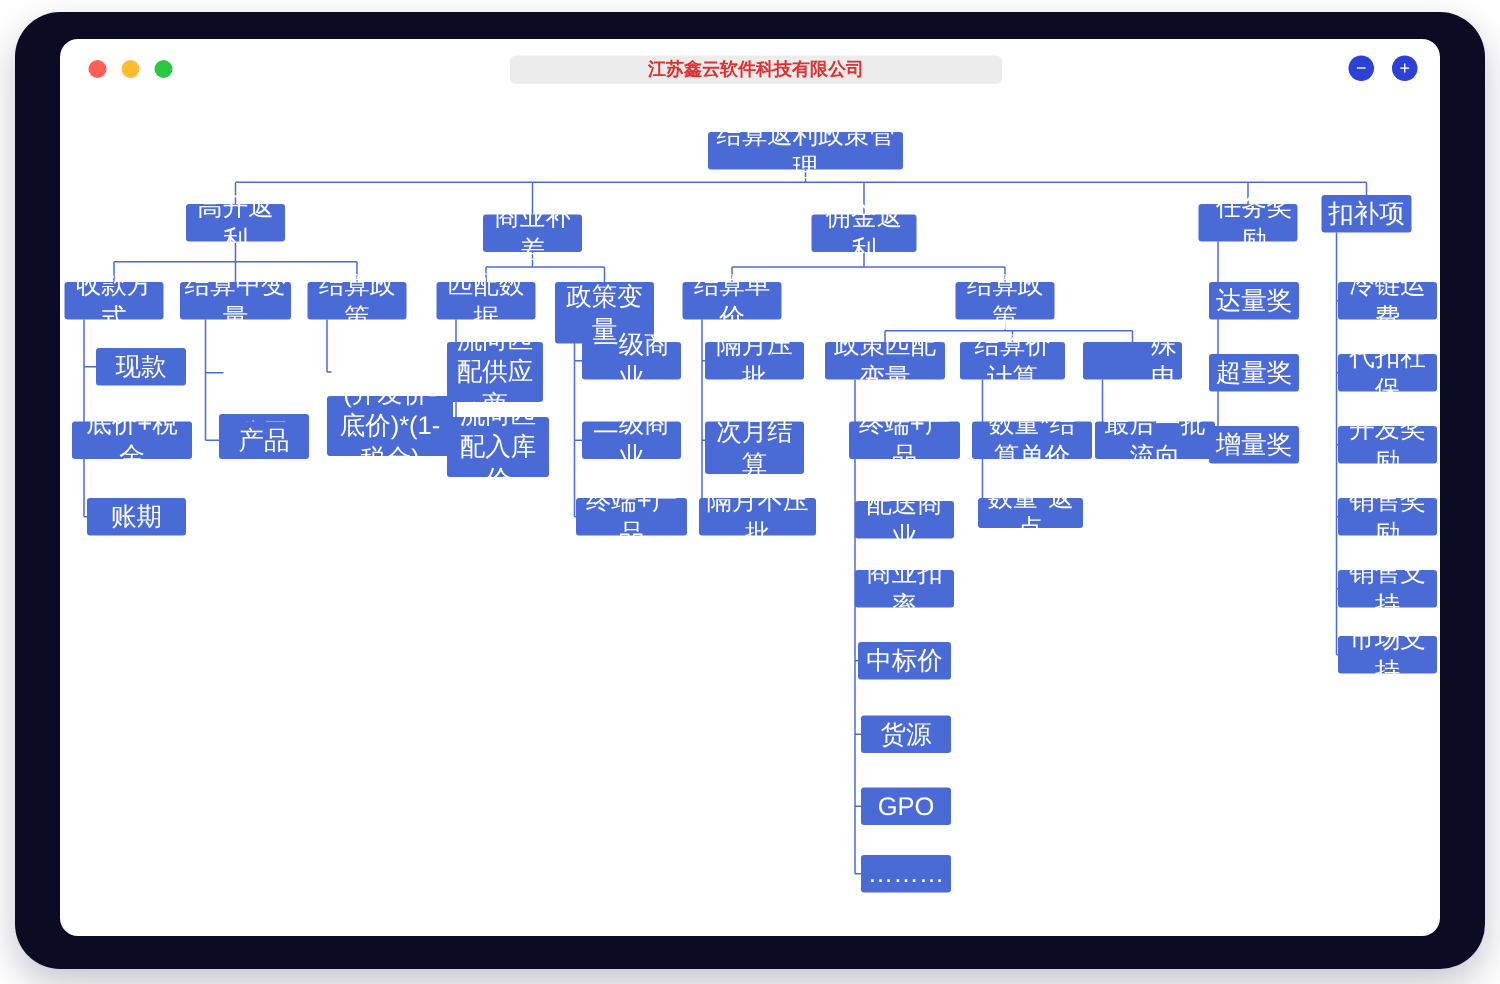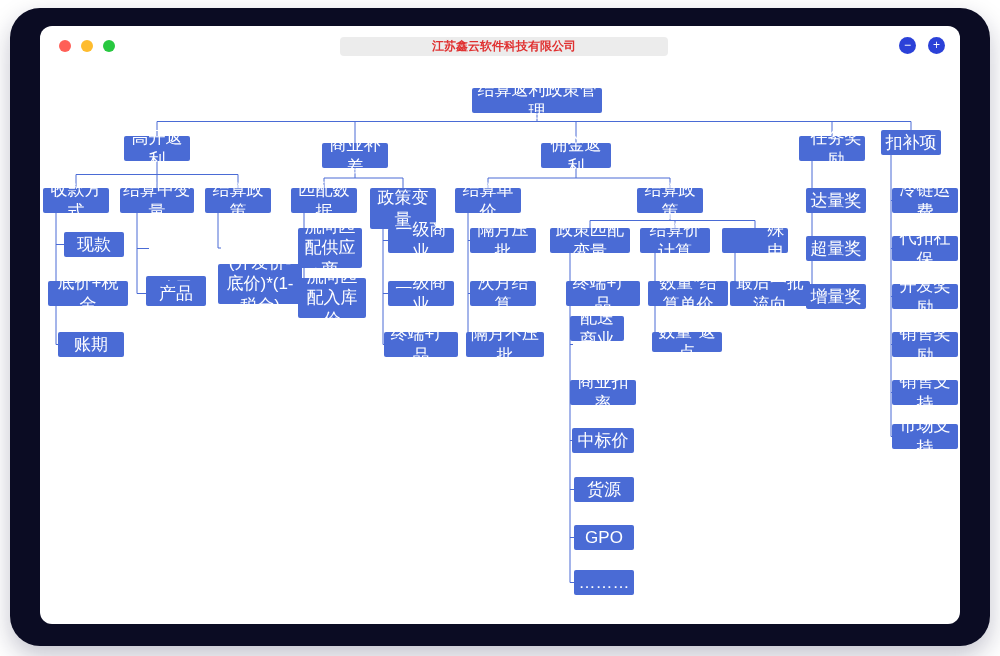--- a/index.html
+++ b/index.html
@@ -135,27 +135,27 @@
     <div class="node" style="left: 291px; top: 188px; width: 66px; height: 25px;">匹配数据</div>
     <div class="node" style="left: 370px; top: 188px; width: 66px; height: 41px;">政策变量</div>
     <div class="node" style="left: 298px; top: 228px; width: 64px; height: 40px;">流向匹配供应商</div>
     <div class="node" style="left: 298px; top: 278px; width: 68px; height: 40px;">流向匹配入库价</div>
     <div class="node" style="left: 388px; top: 228px; width: 66px; height: 25px;">一级商业</div>
     <div class="node" style="left: 388px; top: 281px; width: 66px; height: 25px;">二级商业</div>
     <div class="node" style="left: 384px; top: 332px; width: 74px; height: 25px;">终端+产品</div>
     <div class="node" style="left: 455px; top: 188px; width: 66px; height: 25px;">结算单价</div>
     <div class="node" style="left: 637px; top: 188px; width: 66px; height: 25px;">结算政策</div>
     <div class="node" style="left: 470px; top: 228px; width: 66px; height: 25px;">隔月压批</div>
-    <div class="node" style="left: 470px; top: 281px; width: 66px; height: 25px;">次月结算</div>
+    <div class="node" style="left: 470px; top: 281px; width: 66px; height: 35px;">次月结算</div>
     <div class="node" style="left: 466px; top: 332px; width: 78px; height: 25px;">隔月不压批</div>
     <div class="node" style="left: 550px; top: 228px; width: 80px; height: 25px;">政策匹配变量</div>
     <div class="node" style="left: 640px; top: 228px; width: 70px; height: 25px;">结算价计算</div>
     <div class="node" style="left: 722px; top: 228px; width: 66px; height: 25px; padding-left: 45px;">特殊申请</div>
     <div class="node" style="left: 566px; top: 281px; width: 74px; height: 25px;">终端+产品</div>
-    <div class="node" style="left: 570px; top: 316px; width: 54px; height: 25px;">配送商业</div>
+    <div class="node" style="left: 570px; top: 334px; width: 66px; height: 25px;">配送商业</div>
     <div class="node" style="left: 570px; top: 380px; width: 66px; height: 25px;">商业扣率</div>
     <div class="node" style="left: 572px; top: 428px; width: 62px; height: 25px;">中标价</div>
     <div class="node" style="left: 574px; top: 477px; width: 60px; height: 25px;">货源</div>
     <div class="node" style="left: 574px; top: 525px; width: 60px; height: 25px;">GPO</div>
     <div class="node" style="left: 574px; top: 570px; width: 60px; height: 25px;">………</div>
     <div class="node" style="left: 648px; top: 281px; width: 80px; height: 25px;">数量*结算单价</div>
     <div class="node" style="left: 652px; top: 332px; width: 70px; height: 20px;">数量*返点</div>
     <div class="node" style="left: 730px; top: 281px; width: 80px; height: 25px;">最后一批流向</div>
     <div class="node" style="left: 806px; top: 188px; width: 60px; height: 25px;">达量奖</div>
     <div class="node" style="left: 806px; top: 236px; width: 60px; height: 25px;">超量奖</div>

